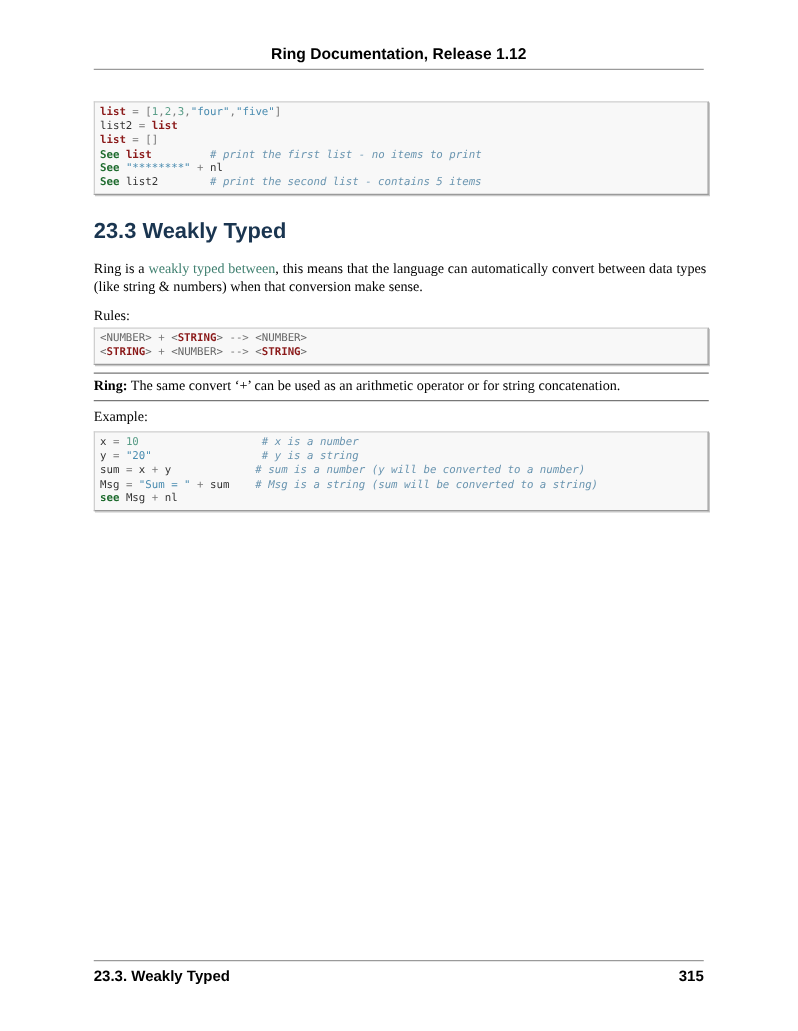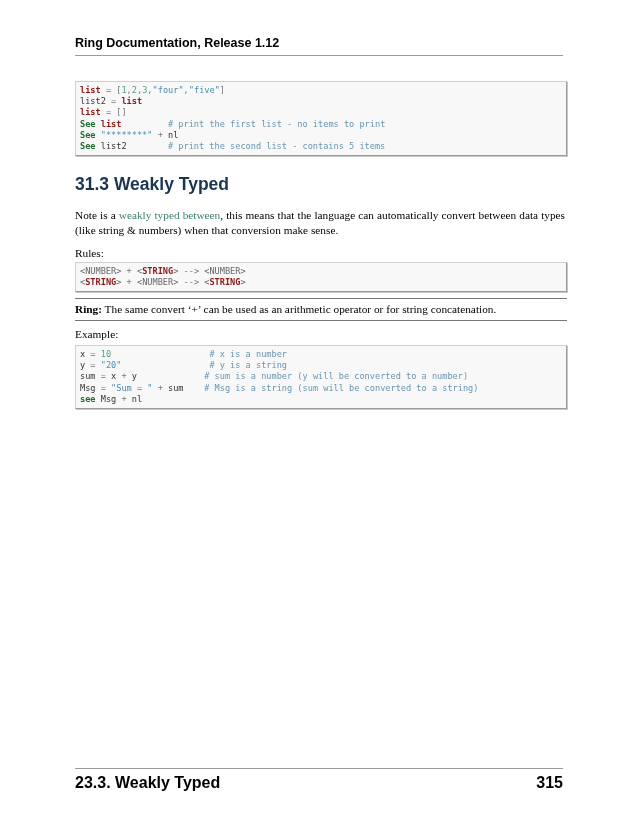--- a/index.html
+++ b/index.html
@@ -1,46 +1,46 @@
 <!DOCTYPE html>
 <html><head>
 <meta charset="utf-8">
 <style>
   html, body { margin: 0; padding: 0; background: #ffffff; }
   body { width: 638px; height: 825px; position: relative; overflow: hidden; font-family: "Liberation Serif", serif; color: #000; }
-  .page-header { position: absolute; left: 75px; right: 75px; top: 36px; text-align: left; font-family: "Liberation Sans", sans-serif; font-weight: bold; font-size: 12.5px; padding-bottom: 5px; border-bottom: 1px solid #9a9a9a; }
+  .page-header { position: absolute; left: 75px; right: 75px; top: 36px; text-align: center; font-family: "Liberation Sans", sans-serif; font-weight: bold; font-size: 12.5px; padding-bottom: 5px; border-bottom: 1px solid #9a9a9a; }
   .code-block { position: absolute; left: 75px; width: 492px; background: #f8f8f8; border-left: 1px solid #cfcfcf; border-top: 1px solid #cfcfcf; border-right: 1px solid #9a9a9a; border-bottom: 1px solid #9a9a9a; box-shadow: 1px 1px 0 #c8c8c8; font-family: "DejaVu Sans Mono", monospace; font-size: 8.6px; line-height: 11.2px; padding: 3px 4px; box-sizing: border-box; white-space: pre; }
   .line { height: 11.2px; }
   .kw-red { color: #8b1a1a; font-weight: bold; }
   .kw-green { color: #1e6b2e; font-weight: bold; }
   .num { color: #5a9e88; }
   .str { color: #4a8cb0; }
   .op { color: #777; }
   .plain { color: #333; }
-  .cmt { color: #6a95b0; }
+  .cmt { color: #6a95b0; font-style: italic; }
   .gray { color: #666; }
   .section-title { position: absolute; left: 75px; top: 174px; font-family: "Liberation Sans", sans-serif; font-weight: bold; font-size: 17.5px; color: #1a3550; }
   .para { position: absolute; left: 75px; width: 490px; font-size: 11.3px; line-height: 14.5px; text-align: justify; }
   .link { color: #3f7f6f; }
   .note { position: absolute; left: 75px; width: 492px; top: 298px; border-top: 1px solid #777; border-bottom: 1px solid #777; padding: 3px 0 4px 0; font-size: 11.3px; line-height: 14px; }
   .note b { font-weight: bold; }
-  .page-footer { position: absolute; left: 75px; right: 75px; top: 768px; border-top: 1px solid #9a9a9a; padding-top: 5px; font-family: "Liberation Sans", sans-serif; font-weight: bold; font-size: 16px; display: flex; justify-content: space-between; }
+  .page-footer { position: absolute; left: 75px; right: 75px; top: 768px; border-top: 1px solid #9a9a9a; padding-top: 5px; font-family: "Liberation Sans", sans-serif; font-weight: bold; font-size: 12px; display: flex; justify-content: space-between; }
 </style>
 </head>
 <body>
 
 <div class="page-header">
   <span>Ring Documentation, Release 1.12</span>
 </div>
 
 <div class="code-block" style="top:81px;"><div class="line"><span class="kw-red">list</span><span class="op"> = </span><span class="op">[</span><span class="num">1</span><span class="op">,</span><span class="num">2</span><span class="op">,</span><span class="num">3</span><span class="op">,</span><span class="str">"four"</span><span class="op">,</span><span class="str">"five"</span><span class="op">]</span></div><div class="line"><span class="plain">list2</span><span class="op"> = </span><span class="kw-red">list</span></div><div class="line"><span class="kw-red">list</span><span class="op"> = </span><span class="op">[]</span></div><div class="line"><span class="kw-green">See</span><span class="plain"> </span><span class="kw-red">list</span><span class="plain">         </span><span class="cmt"># print the first list - no items to print</span></div><div class="line"><span class="kw-green">See</span><span class="plain"> </span><span class="str">"********"</span><span class="op"> + </span><span class="plain">nl</span></div><div class="line"><span class="kw-green">See</span><span class="plain"> list2        </span><span class="cmt"># print the second list - contains 5 items</span></div></div>
 
-<div class="section-title">31.3  Weakly Typed</div>
+<div class="section-title">23.3  Weakly Typed</div>
 
-<div class="para" style="top:208px;"><span>Note is a </span><a class="link">weakly typed between</a><span>, this means that the language can automatically convert between data types (like string &amp; numbers) when that conversion make sense.</span></div>
+<div class="para" style="top:208px;"><span>Ring is a </span><a class="link">weakly typed between</a><span>, this means that the language can automatically convert between data types (like string &amp; numbers) when that conversion make sense.</span></div>
 
 <div class="para" style="top:246px;">Rules:</div>
 
 <div class="code-block" style="top:262px;"><div class="line"><span class="gray">&lt;NUMBER&gt;</span><span class="op"> + </span><span class="gray">&lt;</span><span class="kw-red">STRING</span><span class="gray">&gt;</span><span class="op"> --&gt; </span><span class="gray">&lt;NUMBER&gt;</span></div><div class="line"><span class="gray">&lt;</span><span class="kw-red">STRING</span><span class="gray">&gt;</span><span class="op"> + </span><span class="gray">&lt;NUMBER&gt;</span><span class="op"> --&gt; </span><span class="gray">&lt;</span><span class="kw-red">STRING</span><span class="gray">&gt;</span></div></div>
 
 <div class="note"><b>Ring:</b><span>  The same convert ‘+’ can be used as an arithmetic operator or for string concatenation.</span></div>
 
 <div class="para" style="top:327px;">Example:</div>
 
 <div class="code-block" style="top:345px;"><div class="line"><span class="plain">x</span><span class="op"> = </span><span class="num">10</span><span class="plain">                   </span><span class="cmt"># x is a number</span></div><div class="line"><span class="plain">y</span><span class="op"> = </span><span class="str">"20"</span><span class="plain">                 </span><span class="cmt"># y is a string</span></div><div class="line"><span class="plain">sum</span><span class="op"> = </span><span class="plain">x</span><span class="op"> + </span><span class="plain">y</span><span class="plain">             </span><span class="cmt"># sum is a number (y will be converted to a number)</span></div><div class="line"><span class="plain">Msg</span><span class="op"> = </span><span class="str">"Sum = "</span><span class="op"> + </span><span class="plain">sum</span><span class="plain">    </span><span class="cmt"># Msg is a string (sum will be converted to a string)</span></div><div class="line"><span class="kw-green">see</span><span class="plain"> Msg</span><span class="op"> + </span><span class="plain">nl</span></div></div>

